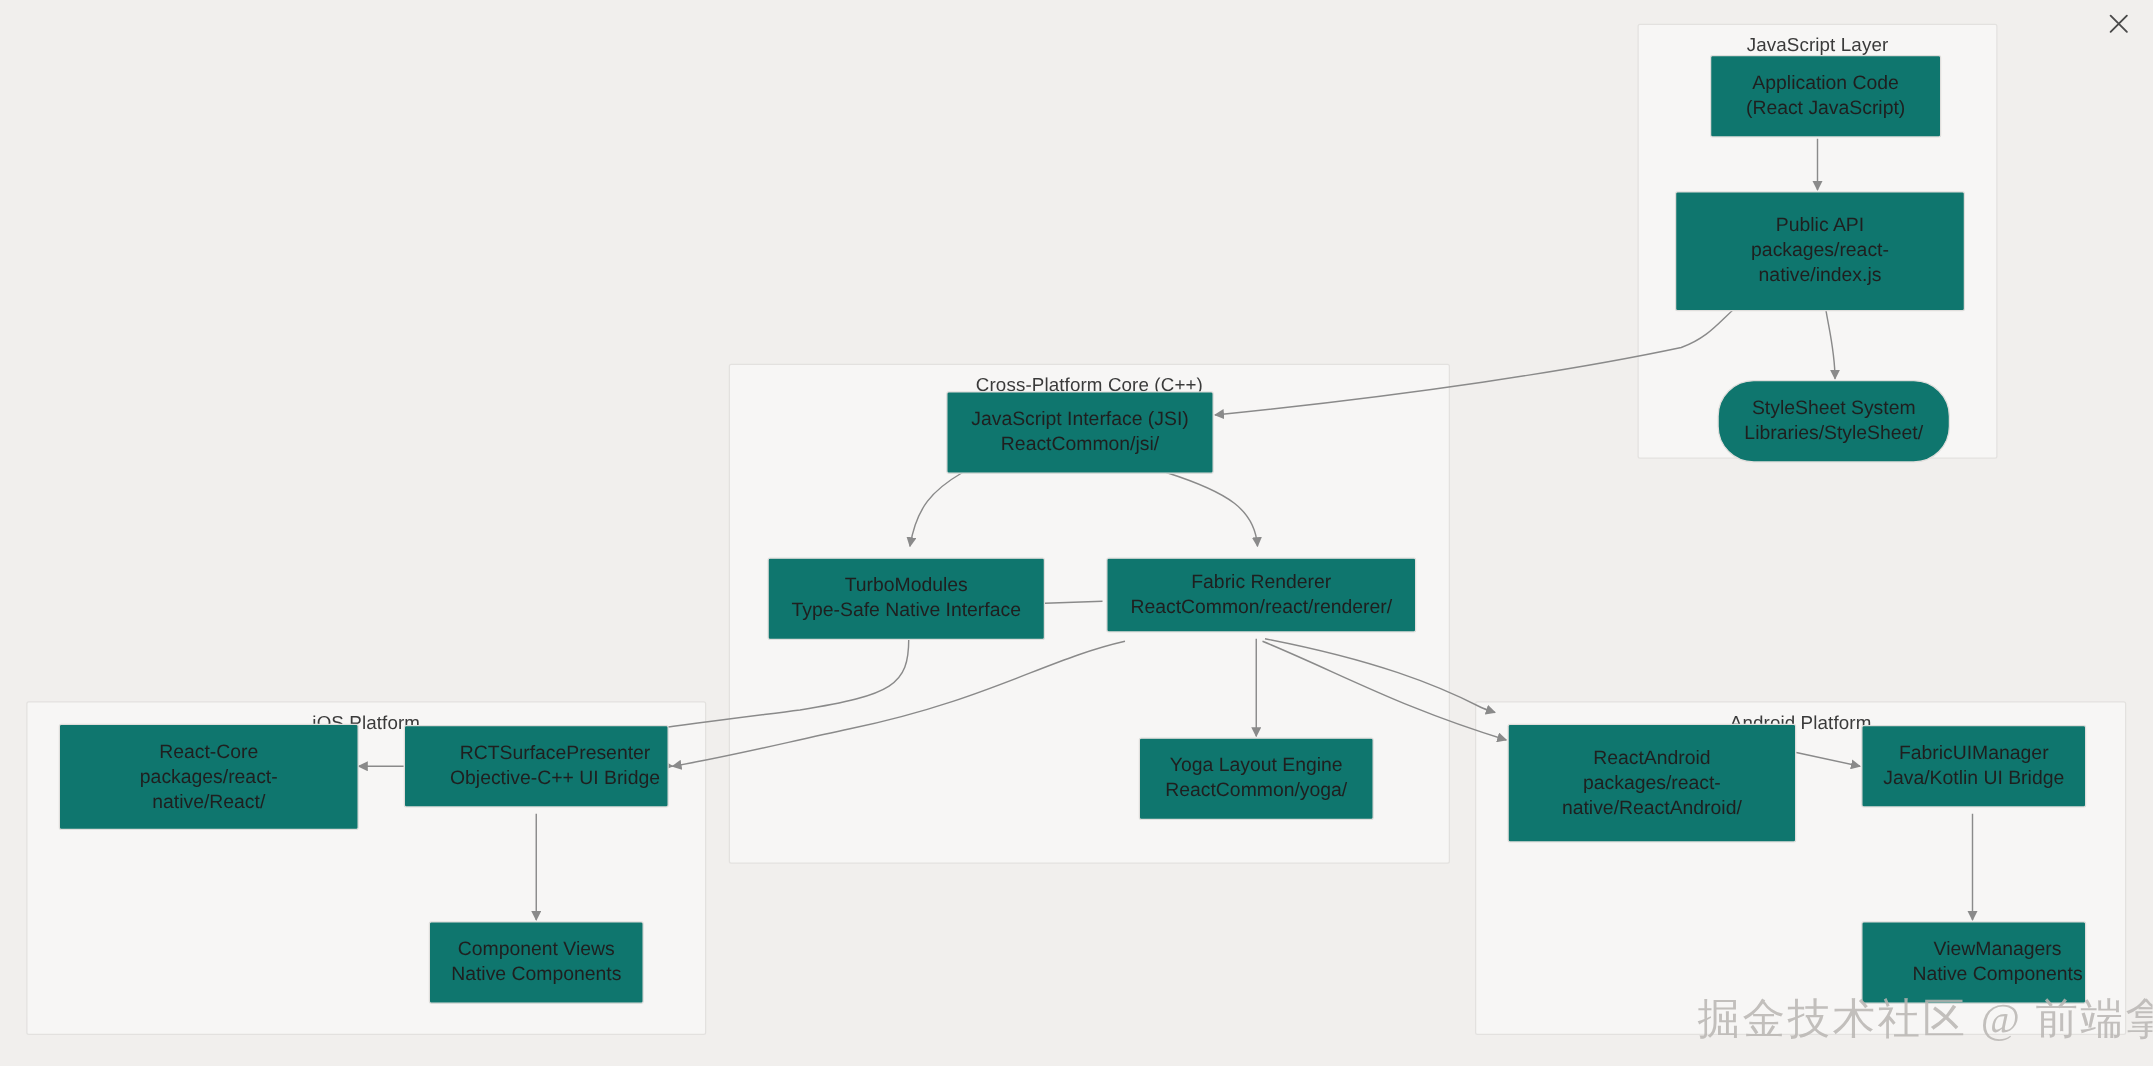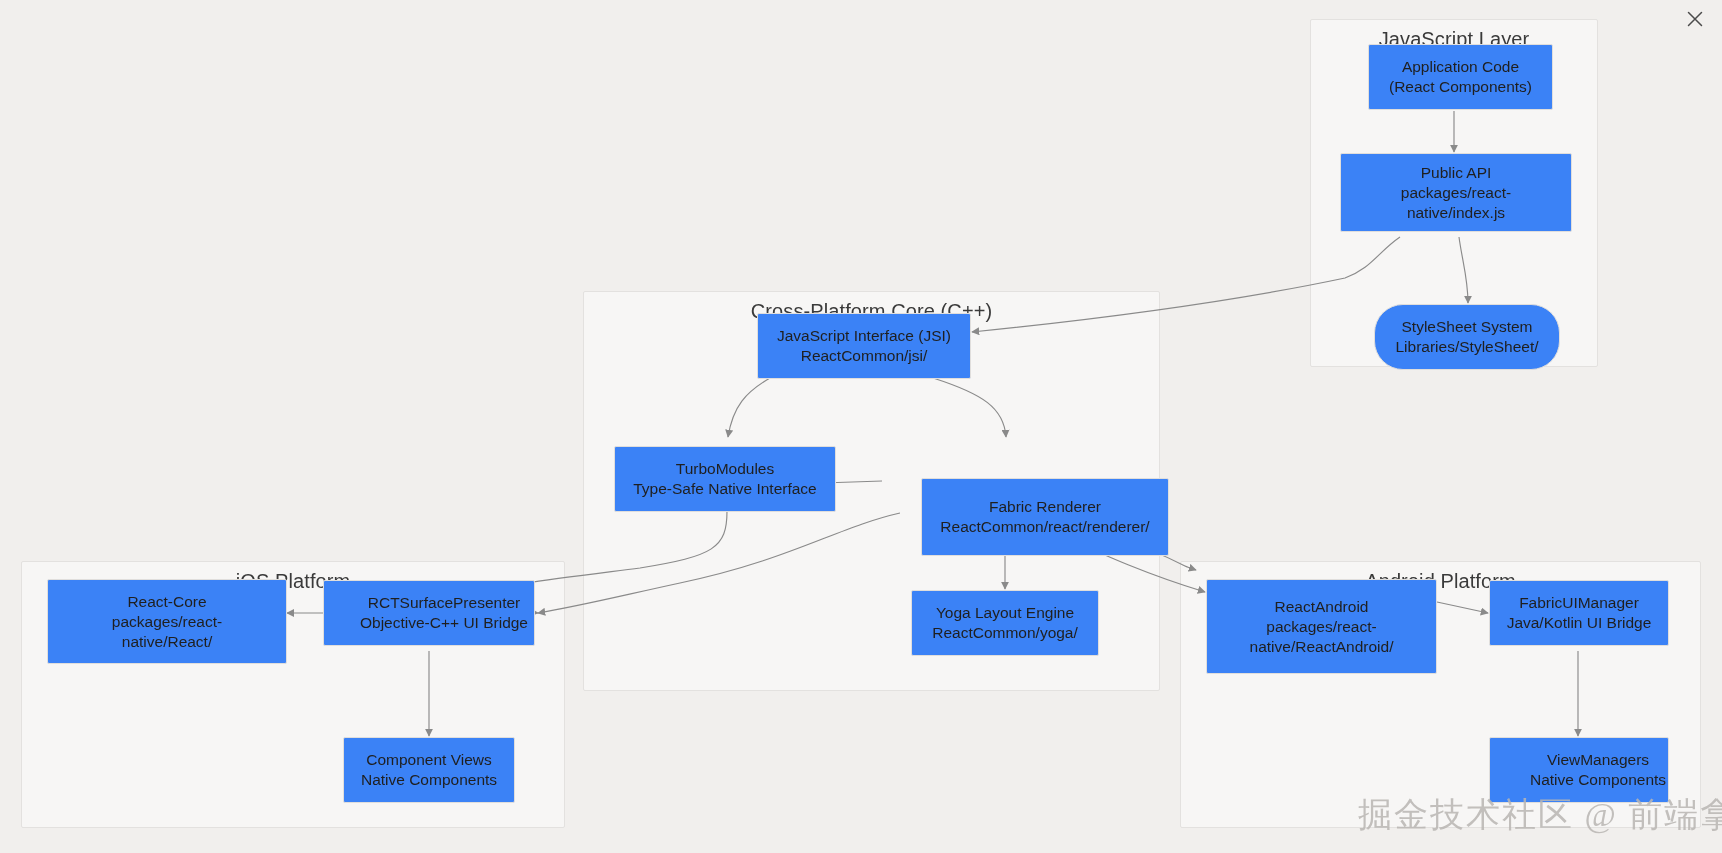--- a/index.html
+++ b/index.html
@@ -25,28 +25,28 @@
     position: absolute;
     background: #f7f6f5;
     border: 1px solid #e3e1df;
     border-radius: 2px;
     z-index: 0;
   }
   .cluster-title {
     position: absolute;
     top: 8px; left: 0; right: 0;
     text-align: center;
-    font-size: 20px;
+    font-size: 15px;
     color: #3a3a3a;
     letter-spacing: .1px;
     white-space: nowrap;
   }
   .node {
     position: absolute;
-    background: #3b82f6;
+    background: #0f766e;
     border: 1px solid #e0dedc;
     border-radius: 2px;
     z-index: 2;
     display: flex;
     flex-direction: column;
     align-items: center;
     justify-content: center;
     text-align: center;
     color: #1f1f1f;
     font-size: 15.5px;
@@ -142,45 +142,45 @@
       <path d="M429,651 L429,736" marker-end="url(#ah)"></path>
 
       <path d="M1437,602 L1488,613" marker-end="url(#ah)"></path>
 
       <path d="M1578,651 L1578,736" marker-end="url(#ah)"></path>
     </g>
   </svg>
 
   <div class="node" style="left:1368px; top:44px; width:185px; height:66px;">
     <span class="ln">Application Code</span>
-    <span class="ln">(React Components)</span>
-  </div>
-
-  <div class="node" style="left:1340px; top:153px; width:232px; height:79px;">
+    <span class="ln">(React JavaScript)</span>
+  </div>
+
+  <div class="node" style="left:1340px; top:153px; width:232px; height:96px;">
     <span class="ln">Public API</span>
     <span class="ln">packages/react-</span>
     <span class="ln">native/index.js</span>
   </div>
 
   <div class="node" style="left:1374px; top:304px; width:186px; height:66px;border-radius:29px;">
     <span class="ln">StyleSheet System</span>
     <span class="ln">Libraries/StyleSheet/</span>
   </div>
 
   <div class="node" style="left:757px; top:313px; width:214px; height:66px;">
     <span class="ln">JavaScript Interface (JSI)</span>
     <span class="ln">ReactCommon/jsi/</span>
   </div>
 
   <div class="node" style="left:614px; top:446px; width:222px; height:66px;">
     <span class="ln">TurboModules</span>
     <span class="ln">Type-Safe Native Interface</span>
   </div>
 
-  <div class="node" style="left:921px; top:446px; width:248px; height:78px;margin-top:32px;">
+  <div class="node" style="left:885px; top:446px; width:248px; height:60px;">
     <span class="ln">Fabric Renderer</span>
     <span class="ln">ReactCommon/react/renderer/</span>
   </div>
 
   <div class="node" style="left:911px; top:590px; width:188px; height:66px;">
     <span class="ln">Yoga Layout Engine</span>
     <span class="ln">ReactCommon/yoga/</span>
   </div>
 
   <div class="node" style="left:47px; top:579px; width:240px; height:85px;">

